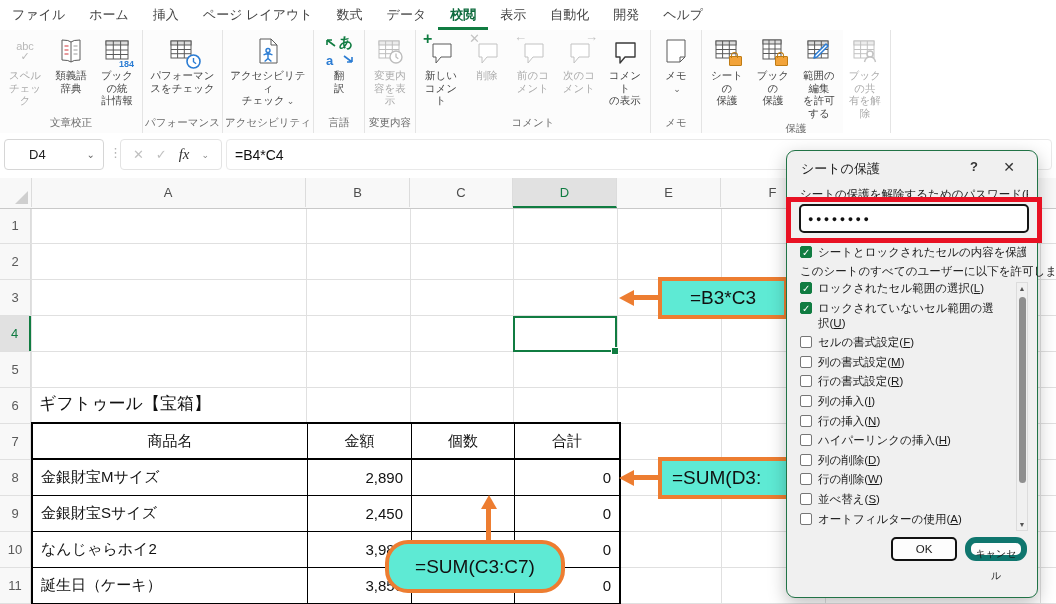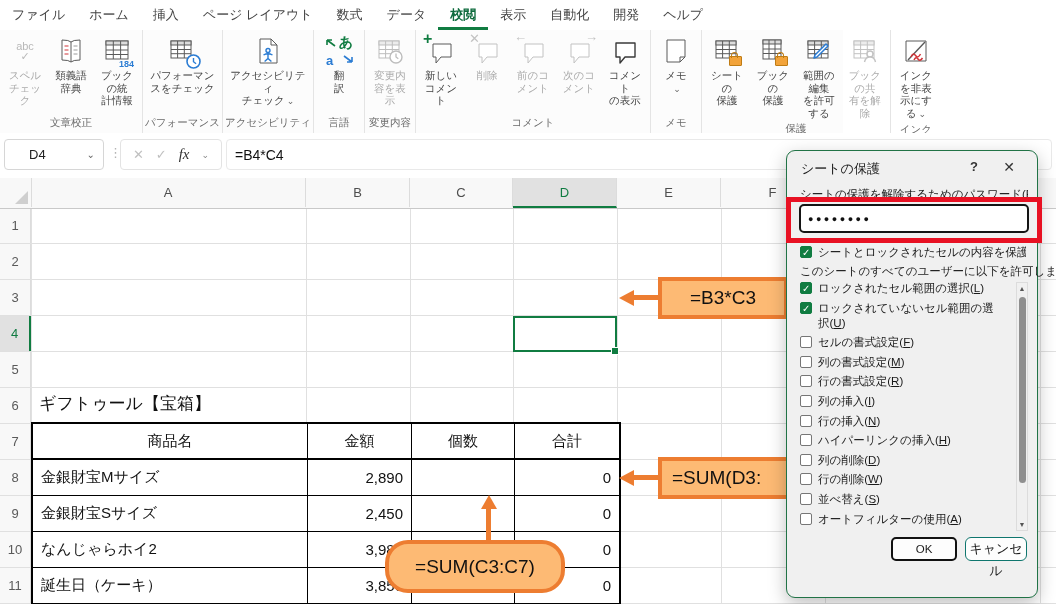--- a/index.html
+++ b/index.html
@@ -63,21 +63,21 @@
           border:2px solid #000;background:#fff;box-sizing:content-box;}
   .tc{border-right:1px solid #000;border-bottom:1px solid #000;box-sizing:border-box;display:flex;align-items:center;font-size:15px;color:#111;background:#fff;}
   .tc:nth-child(4n){border-right:none;}
   .th{justify-content:center;border-bottom-width:2px;}
   .tname{padding-left:8px;}
   .tnum{justify-content:flex-end;padding-right:8px;}
   #selbox{position:absolute;left:513px;top:316px;width:104px;height:36px;border:2px solid #107c41;box-sizing:border-box;}
   #selhandle{position:absolute;left:611px;top:347px;width:6px;height:6px;background:#107c41;border:1px solid #fff;}
 
   
-  .annbox{position:absolute;background:#fdba74;border:4px solid #ed7d31;box-sizing:border-box;display:flex;align-items:center;justify-content:center;
+  .annbox{position:absolute;background:#5eead4;border:4px solid #ed7d31;box-sizing:border-box;display:flex;align-items:center;justify-content:center;
           font-size:19px;color:#111;z-index:3;}
   .aline{position:absolute;background:#ed7d31;z-index:3;}
   .ahl{height:5px;}
   .ahead-left{position:absolute;width:0;height:0;border-top:8px solid transparent;border-bottom:8px solid transparent;border-right:15px solid #ed7d31;z-index:3;}
   .ahead-up{position:absolute;width:0;height:0;border-left:8px solid transparent;border-right:8px solid transparent;border-bottom:14px solid #ed7d31;z-index:3;}
 
   
   #dialog{position:absolute;left:786px;top:150px;width:250px;height:446px;background:#f0f0f0;border:1px solid #217346;border-radius:9px;
           box-shadow:0 6px 18px rgba(0,0,0,.25);z-index:5;font-size:11.5px;color:#1a1a1a;}
   #dtitle{position:absolute;left:14px;top:9px;font-size:13px;color:#1a1a1a;}
@@ -94,22 +94,22 @@
   #protectrow{position:absolute;left:13px;top:94px;white-space:nowrap;overflow:hidden;width:226px;}
   #allowlabel{position:absolute;left:13px;top:113px;white-space:nowrap;}
   #optlist{position:absolute;left:13px;top:130px;width:204px;height:251px;overflow:hidden;}
   .opt{margin-bottom:4.6px;}
   .opt .olbl{display:block;}
   #dsb{position:absolute;left:229px;top:131px;width:12px;height:249px;background:#f0f0f0;border:1px solid #dcdcdc;box-sizing:border-box;}
   .sbarrow{position:absolute;left:0;width:10px;text-align:center;font-size:7px;color:#555;}
   #sbthumb{position:absolute;left:1.5px;top:14px;width:7px;height:186px;background:#8f8f8f;border-radius:4px;}
   #okbtn{position:absolute;left:104px;top:386px;width:66px;height:24px;border:2px solid #111;border-radius:5px;background:#fdfdfd;
          text-align:center;line-height:20px;font-size:11.5px;box-sizing:border-box;}
-  #cancelbtn{position:absolute;left:178px;top:386px;width:62px;height:24px;border:1px solid #0f766e;border-radius:6px;background:#fdfdfd;
-         text-align:center;line-height:22px;font-size:13px;box-sizing:border-box;}
+  #cancelbtn{position:absolute;left:178px;top:386px;width:62px;height:24px;border:6px solid #0f766e;border-radius:11px;background:#fdfdfd;
+         text-align:center;line-height:22px;font-size:10px;box-sizing:border-box;}
   u{text-decoration:underline;}
 
   
   svg{display:block;}
 </style>
 </head>
 <body>
 
 <div id="menubar">
   <div class="tab">ファイル</div>
@@ -361,37 +361,20 @@
               <path d="M13.5 25q1-5 5.5-5t5.5 5" fill="#fff" stroke="#c2c2c2" stroke-width="1.4"></path>
             </svg>
         </div>
         <div class="rlbl">ブックの共
 有を解除</div>
       </div>
     </div>
     <div class="glabel">保護</div>
   </div>
 
-  <div class="rgroup" style="border-right:none;">
-    <div class="rbtns">
-      <div class="rbtn">
-        <div class="ric">
-          <svg width="28" height="28" viewBox="0 0 28 28">
-              <path d="M4 4h20v20H4z" fill="#fff" stroke="#5a5a5a"></path>
-              <path d="M23 5L6 23" stroke="#5a5a5a" stroke-width="1.4"></path>
-              <path d="M9 20q2-5 4.5-1.5t5-1.5" fill="none" stroke="#d13438" stroke-width="1.5"></path>
-              <path d="M12 23q2-4 4-1t4.5-1" fill="none" stroke="#d13438" stroke-width="1.5"></path>
-            </svg>
-        </div>
-        <div class="rlbl"><span>インクを非表
-示にする</span><span class="chev">⌄</span></div>
-      </div>
-    </div>
-    <div class="glabel">インク</div>
-  </div>
 </div>
 
 <div id="fbar">
   <div id="namebox">
     <span>D4</span>
     <span class="nchev">⌄</span>
   </div>
   <span class="fdots">⋮</span>
   <div id="fxgroup">
     <span class="fgray">✕</span>

